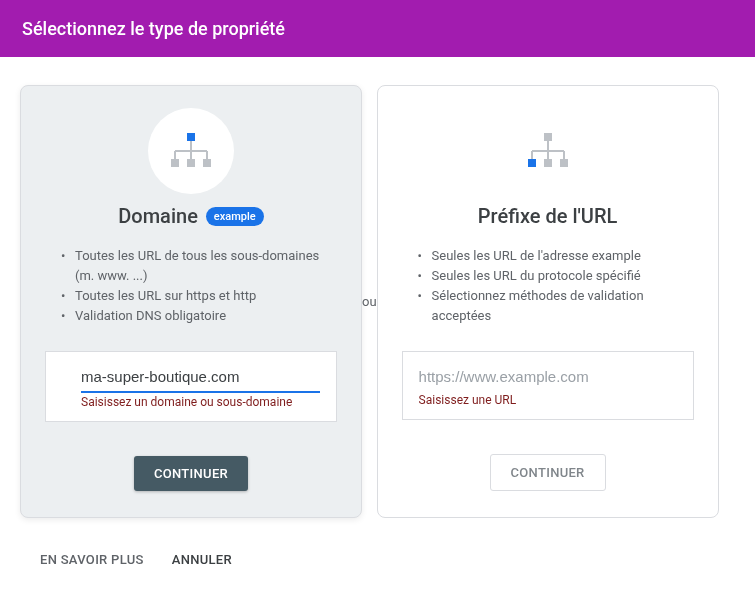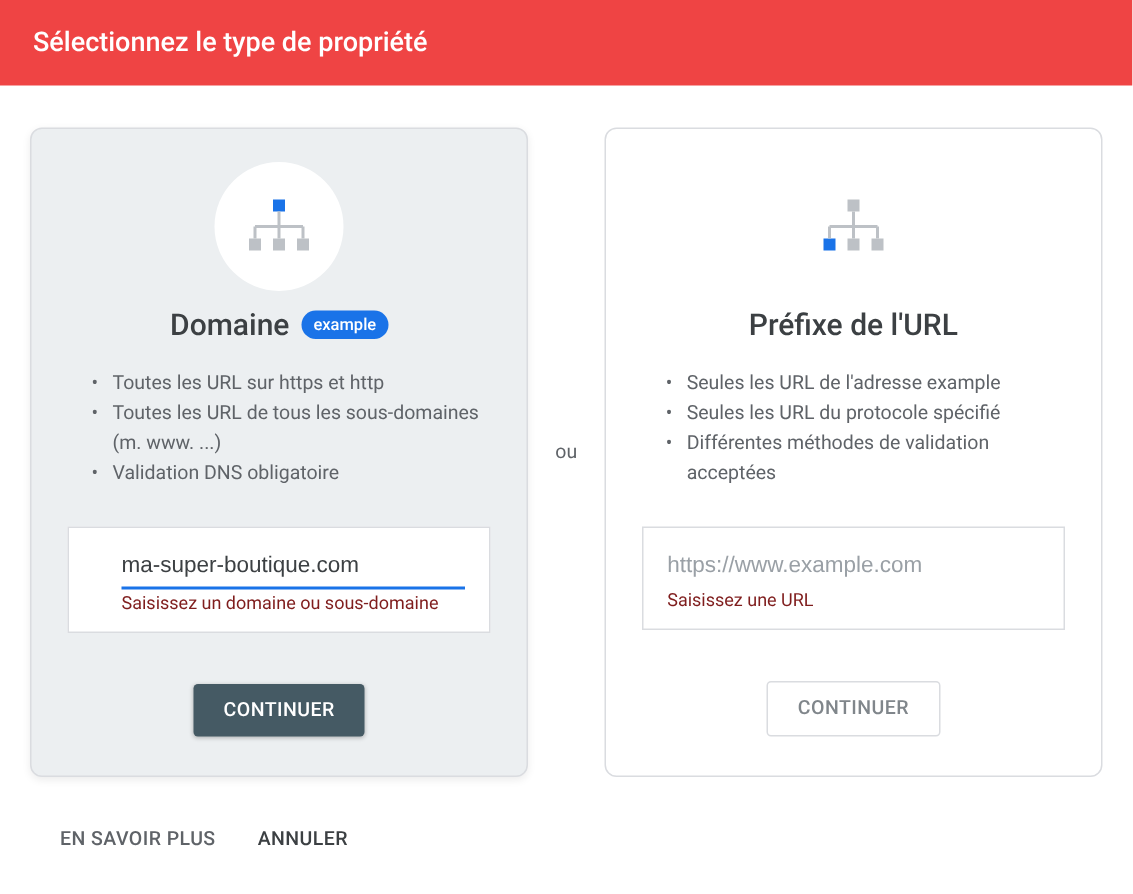--- a/index.html
+++ b/index.html
@@ -4,31 +4,30 @@
 <style>
   * { box-sizing: border-box; margin: 0; padding: 0; }
   body {
     font-family: Roboto, Arial, sans-serif;
     background: #fff;
     width: 755px;
     height: 596px;
     overflow: hidden;
   }
   .header {
-    background: #ef4444;
+    background: #a21caf;
     color: #fff;
     padding: 18px 22px;
     font-size: 18px;
     font-weight: 500;
   }
   .content {
     display: flex;
     align-items: center;
-    justify-content: center;
-    gap: 18px;
+    gap: 0;
     padding: 28px 20px 20px 20px;
   }
   .card {
     border: 1px solid #dadce0;
     border-radius: 8px;
     width: 342px;
     padding: 22px 24px 26px 24px;
     background: #fff;
     display: flex;
     flex-direction: column;
@@ -174,22 +173,22 @@
         <line x1="8" y1="20" x2="8" y2="28" stroke="#bdc1c6" stroke-width="2"></line>
         <line x1="24" y1="20" x2="24" y2="28" stroke="#bdc1c6" stroke-width="2"></line>
         <line x1="40" y1="20" x2="40" y2="28" stroke="#bdc1c6" stroke-width="2"></line>
       </svg>
     </div>
     <div class="title-row">
       <span class="card-title">Domaine</span>
       <span class="badge">example</span>
     </div>
     <ul class="bullets">
+      <li>Toutes les URL de tous les sous-domaines (m. www. ...)</li>
       <li>Toutes les URL sur https et http</li>
-      <li>Toutes les URL de tous les sous-domaines (m. www. ...)</li>
       <li>Validation DNS obligatoire</li>
     </ul>
     <div class="input-block">
       <input class="text-input" type="text" value="ma-super-boutique.com" style="">
       <span class="helper">Saisissez un domaine ou sous-domaine</span>
     </div>
     <button class="btn primary">CONTINUER</button>
   </div>
 
   <span class="or-sep">ou</span>
@@ -207,21 +206,21 @@
         <line x1="24" y1="20" x2="24" y2="28" stroke="#bdc1c6" stroke-width="2"></line>
         <line x1="40" y1="20" x2="40" y2="28" stroke="#bdc1c6" stroke-width="2"></line>
       </svg>
     </div>
     <div class="title-row">
       <span class="card-title">Préfixe de l'URL</span>
     </div>
     <ul class="bullets">
       <li>Seules les URL de l'adresse example</li>
       <li>Seules les URL du protocole spécifié</li>
-      <li>Différentes méthodes de validation acceptées</li>
+      <li>Sélectionnez méthodes de validation acceptées</li>
     </ul>
     <div class="input-block">
       <input class="text-input inactive" type="text" placeholder="https://www.example.com" style="">
       <span class="helper">Saisissez une URL</span>
     </div>
     <button class="btn secondary">CONTINUER</button>
   </div>
 
 </div>
 

